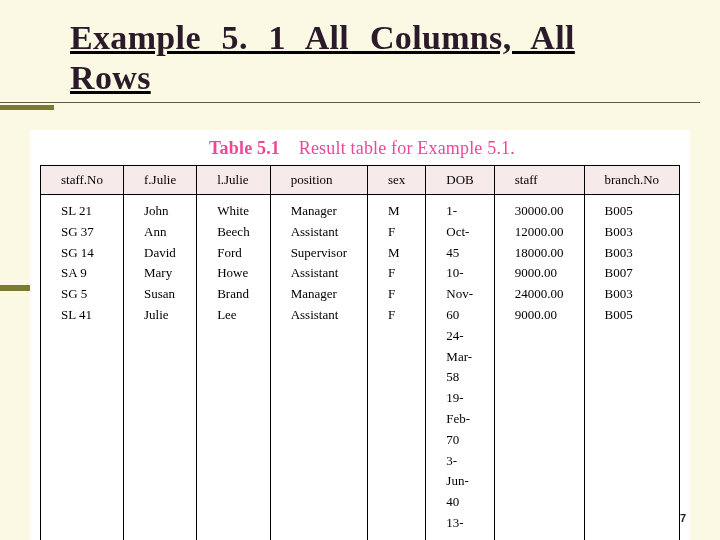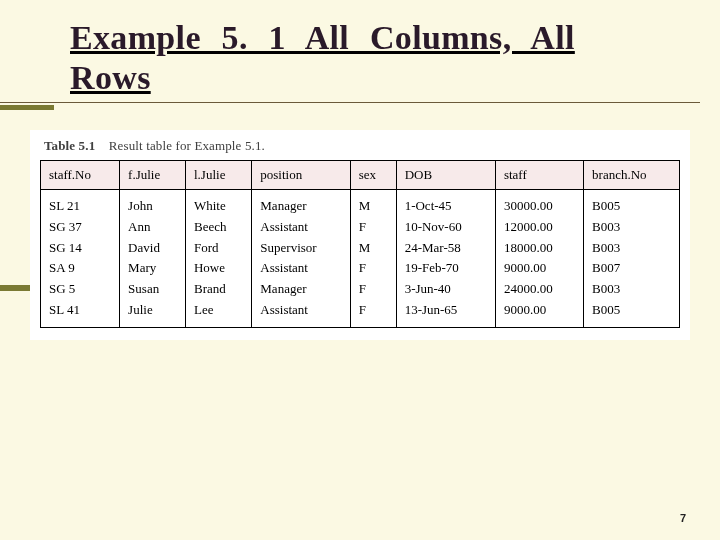--- a/index.html
+++ b/index.html
@@ -52,35 +52,36 @@
   }
   .table-area {
     position: absolute;
     top: 130px;
     left: 30px;
     right: 30px;
     background: #ffffff;
     padding: 8px 10px 12px 10px;
   }
   .caption {
-    font-size: 13px;
-    color: #404040;
+    font-size: 18px;
+    color: #ec4899;
     letter-spacing: 0.01em;
     margin: 0 0 6px 4px;
+    text-align: center;
   }
   .caption b { font-weight: bold; }
   table {
     border-collapse: collapse;
     width: 100%;
     font-size: 13px;
     color: #000;
   }
   th, td {
     border: 1px solid #000;
-    padding: 6px 8px;
+    padding: 6px 20px;
     text-align: left;
     vertical-align: top;
     font-weight: normal;
   }
   thead th {
     background: #f7eaea;
     font-weight: normal;
   }
   tbody td {
     line-height: 1.6;

